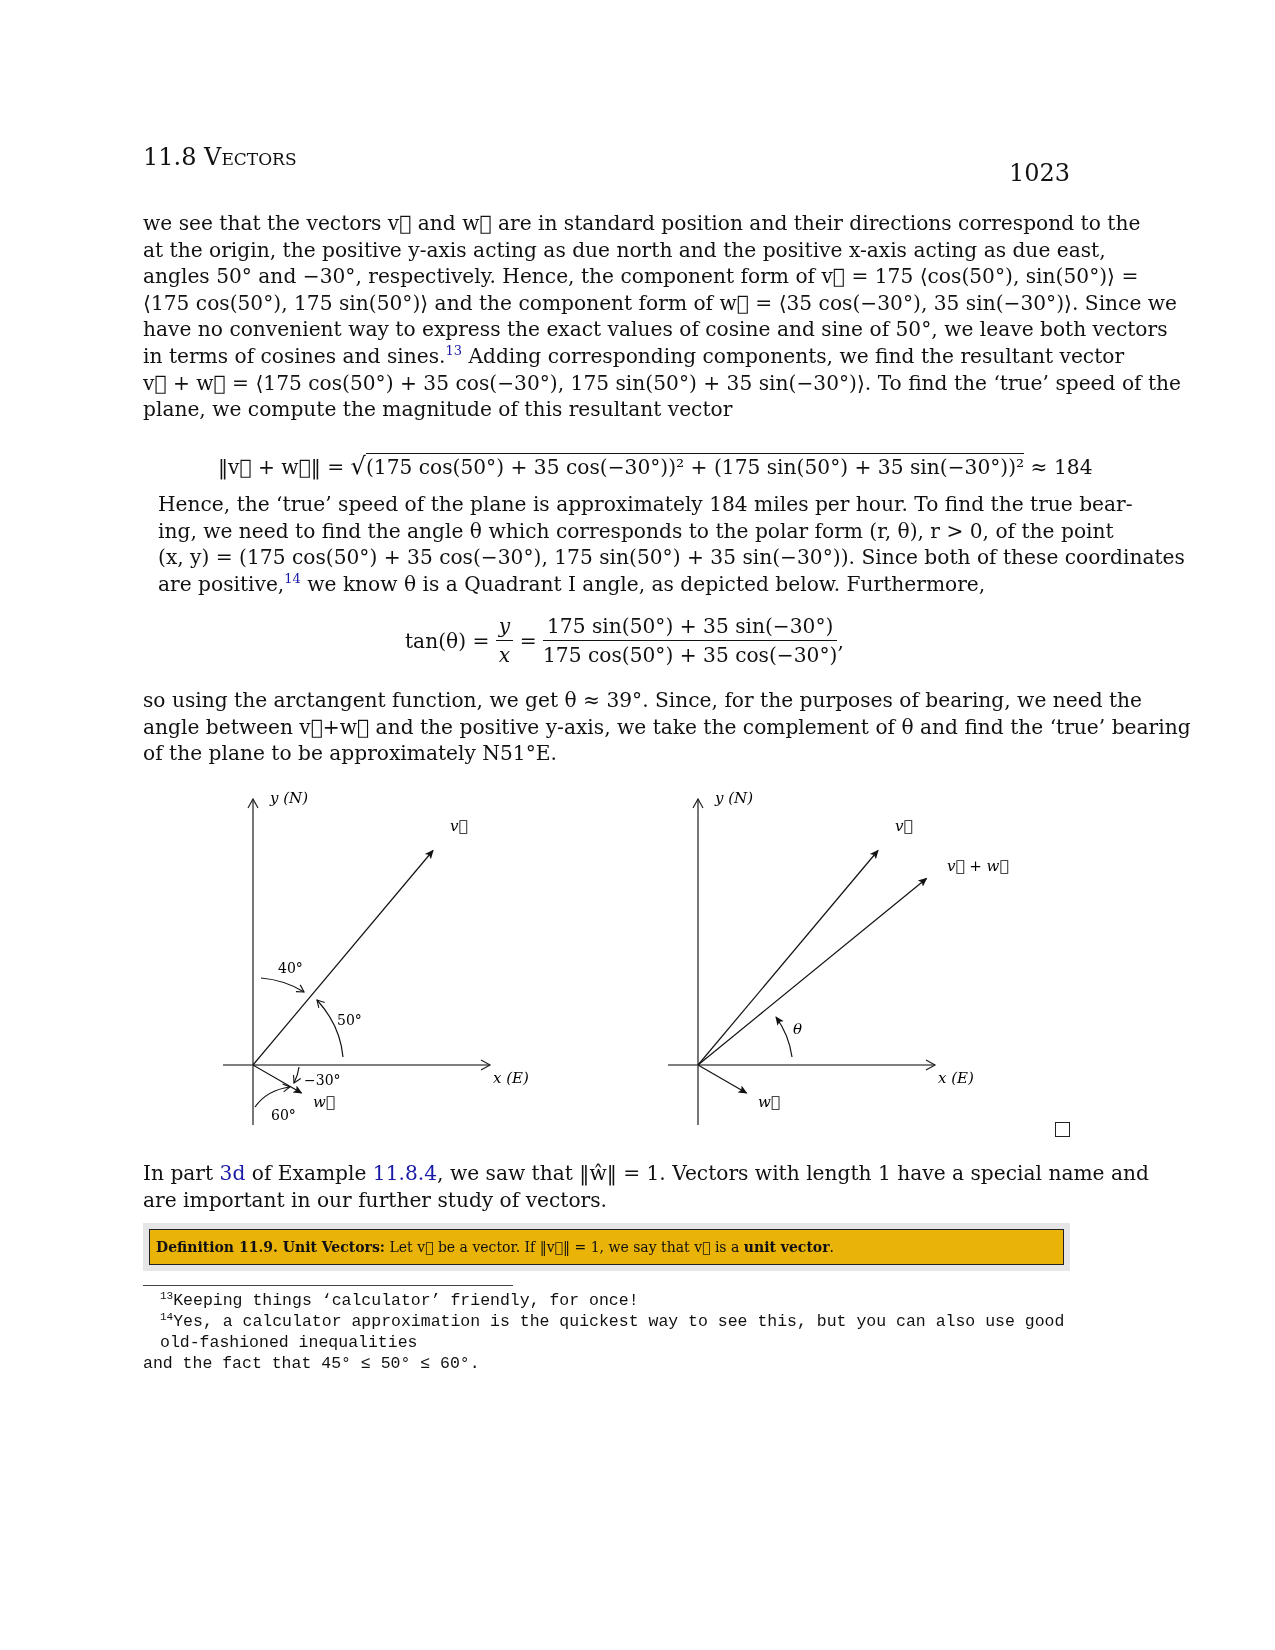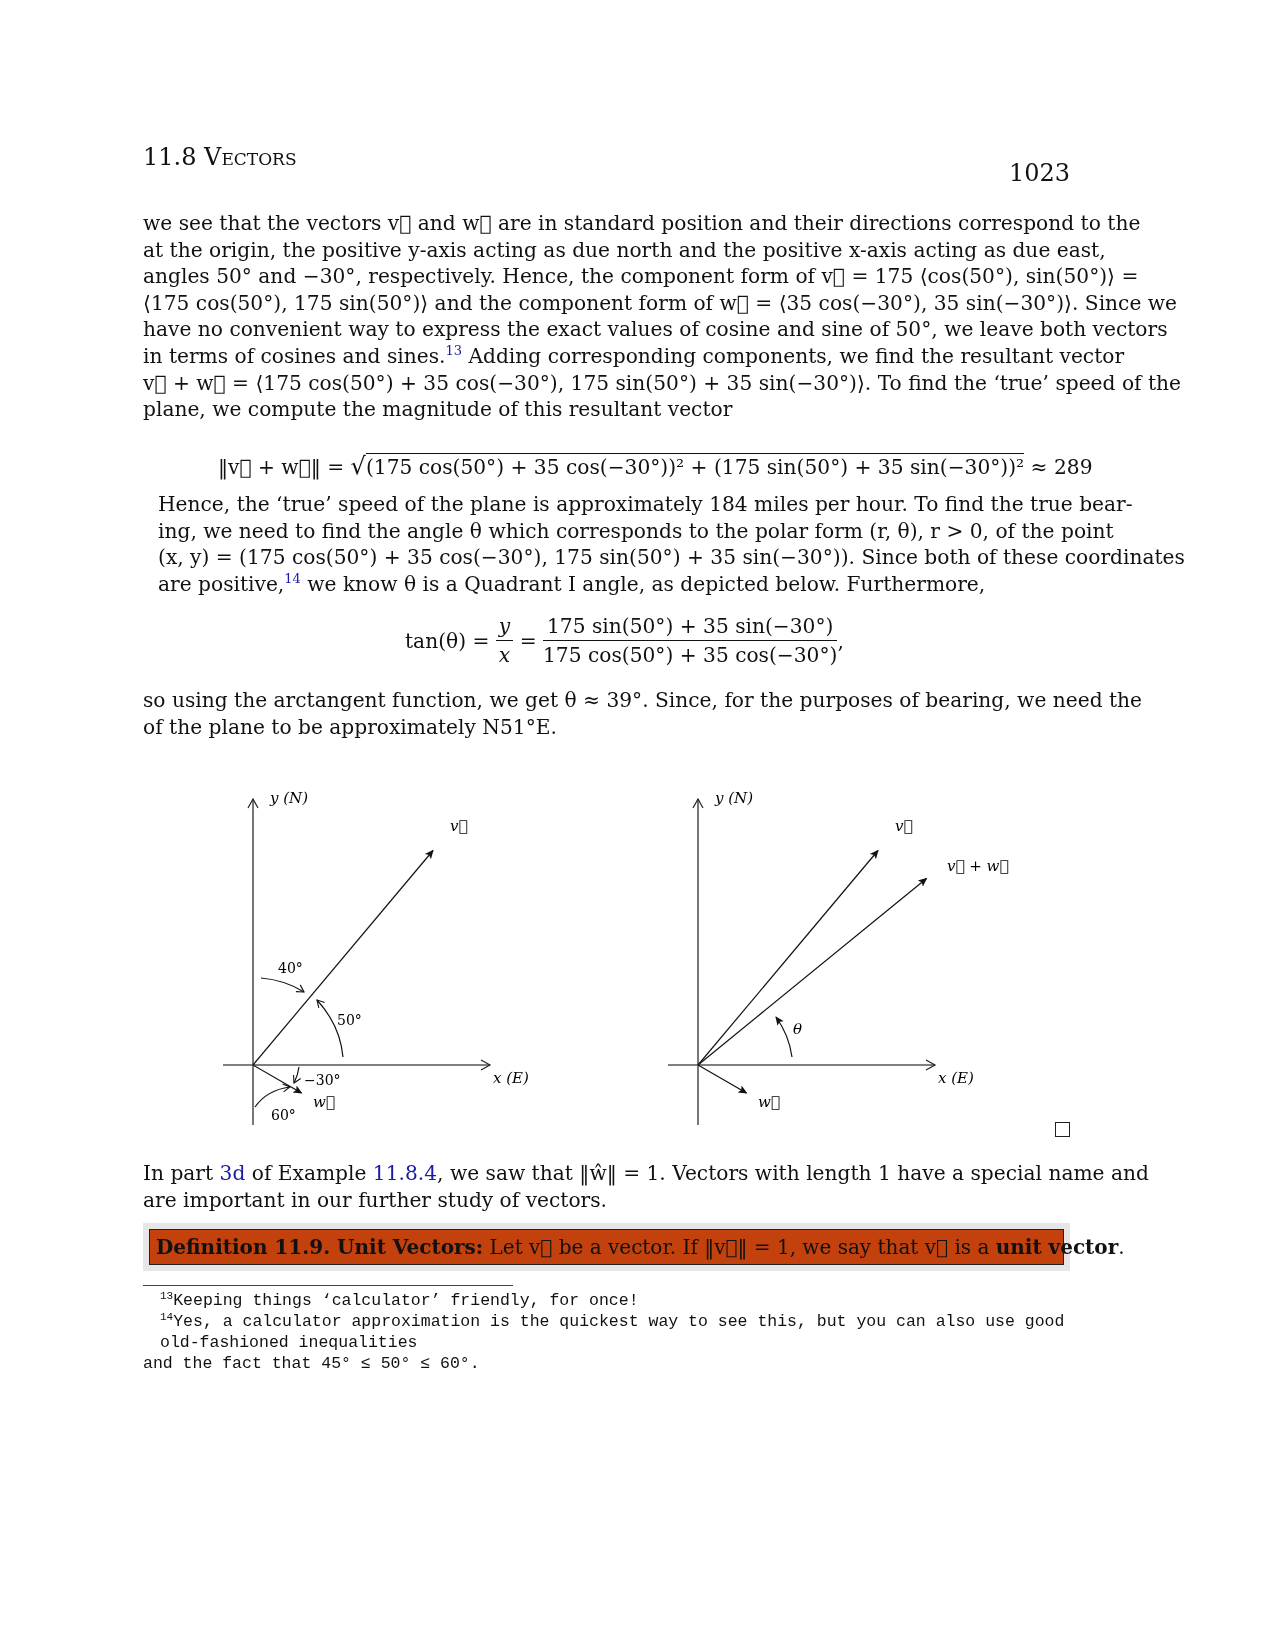--- a/index.html
+++ b/index.html
@@ -20,22 +20,22 @@
   sup.ref { font-size: 13px; vertical-align: 8px; line-height: 0; }
   .math-i { font-style: italic; }
   .display-eq { position: absolute; font-size: 20.2px; white-space: nowrap; }
   .sqrt-bar { border-top: 1.4px solid #111; padding-top: 1px; }
   .frac { display: inline-block; vertical-align: middle; text-align: center; }
   .frac .num { display: block; border-bottom: 1.2px solid #111; padding: 0 3px 2px; }
   .frac .den { display: block; padding-top: 2px; }
   svg text { font-family: "DejaVu Serif", "Liberation Serif", serif; }
   .qed { position: absolute; left: 1055px; top: 1122px; width: 13px; height: 13px; border: 1.3px solid #222; }
   .defbox-outer { position: absolute; left: 143px; top: 1223px; width: 927px; height: 48px; background: #e6e6e6; }
-  .defbox { position: absolute; left: 6px; top: 6px; right: 6px; bottom: 6px; border: 1.3px solid #222; background: #c2410c;
-    font-size: 20px; line-height: 34px; padding-left: 6px; white-space: nowrap; }
+  .defbox { position: absolute; left: 6px; top: 6px; right: 6px; bottom: 6px; border: 1.3px solid #222; background: #eab308;
+    font-size: 14px; line-height: 34px; padding-left: 6px; white-space: nowrap; }
   .defbox b { font-weight: bold; }
   .fn-rule { position: absolute; left: 143px; top: 1285px; width: 370px; height: 0; border-top: 1.3px solid #444; }
   .footnotes { position: absolute; left: 143px; top: 1290px; width: 927px; font-size: 16.5px; line-height: 21px; }
   .footnotes .fn { display: block; font-family: Liberation Mono, monospace; }
   .footnotes sup { font-size: 11px; vertical-align: 6px; line-height: 0; }
   .fn-indent { padding-left: 17px; }
 </style>
 </head>
 <body>
 
@@ -53,21 +53,21 @@
     <span class="line">at the origin, the positive y-axis acting as due north and the positive x-axis acting as due east,</span>
     <span class="line">angles 50° and −30°, respectively. Hence, the component form of v⃗ = 175 ⟨cos(50°), sin(50°)⟩ =</span>
     <span class="line">⟨175 cos(50°), 175 sin(50°)⟩ and the component form of w⃗ = ⟨35 cos(−30°), 35 sin(−30°)⟩. Since we</span>
     <span class="line">have no convenient way to express the exact values of cosine and sine of 50°, we leave both vectors</span>
     <span class="line"><span>in terms of cosines and sines.</span><sup class="ref">13</sup><span>  Adding corresponding components, we find the resultant vector</span></span>
     <span class="line">v⃗ + w⃗ = ⟨175 cos(50°) + 35 cos(−30°), 175 sin(50°) + 35 sin(−30°)⟩. To find the ‘true’ speed of the</span>
     <span class="line last">plane, we compute the magnitude of this resultant vector</span>
   </div>
 
   <div class="display-eq" style="left:75px; top:452px;">
-    <span>‖v⃗ + w⃗‖ = </span><span style="font-size:24px;">√</span><span class="sqrt-bar">(175 cos(50°) + 35 cos(−30°))² + (175 sin(50°) + 35 sin(−30°))²</span><span> ≈ 289</span>
+    <span>‖v⃗ + w⃗‖ = </span><span style="font-size:24px;">√</span><span class="sqrt-bar">(175 cos(50°) + 35 cos(−30°))² + (175 sin(50°) + 35 sin(−30°))²</span><span> ≈ 184</span>
   </div>
 
   <div class="para" style="top:491px;margin-left:15px;">
     <span class="line">Hence, the ‘true’ speed of the plane is approximately 184 miles per hour. To find the true bear-</span>
     <span class="line">ing, we need to find the angle θ which corresponds to the polar form (r, θ), r &gt; 0, of the point</span>
     <span class="line">(x, y) = (175 cos(50°) + 35 cos(−30°), 175 sin(50°) + 35 sin(−30°)). Since both of these coordinates</span>
     <span class="line last"><span>are positive,</span><sup class="ref">14</sup><span> we know θ is a Quadrant I angle, as depicted below. Furthermore,</span></span>
   </div>
 
   <div class="display-eq" style="left:262px; top:614px;">
@@ -78,20 +78,21 @@
     </span>
     <span style="vertical-align:middle;"> = </span>
     <span class="frac">
       <span class="num">175 sin(50°) + 35 sin(−30°)</span>
       <span class="den">175 cos(50°) + 35 cos(−30°)</span>
     </span><span style="vertical-align:middle;">,</span>
   </div>
 
   <div class="para" style="top:687px;">
     <span class="line">so using the arctangent function, we get θ ≈ 39°. Since, for the purposes of bearing, we need the</span>
+    <span class="line">angle between v⃗+w⃗ and the positive y-axis, we take the complement of θ and find the ‘true’ bearing</span>
     <span class="line last">of the plane to be approximately N51°E.</span>
   </div>
 
   <div class="para" style="top:1160px;">
     <span class="line"><span>In part </span><span class="ref">3d</span><span> of Example </span><span class="ref">11.8.4</span><span>, we saw that ‖ŵ‖ = 1. Vectors with length 1 have a special name and</span></span>
     <span class="line last">are important in our further study of vectors.</span>
   </div>
 </div>
 
 <svg style="position:absolute; left:210px; top:785px;" width="320" height="350" viewBox="0 0 320 350">

